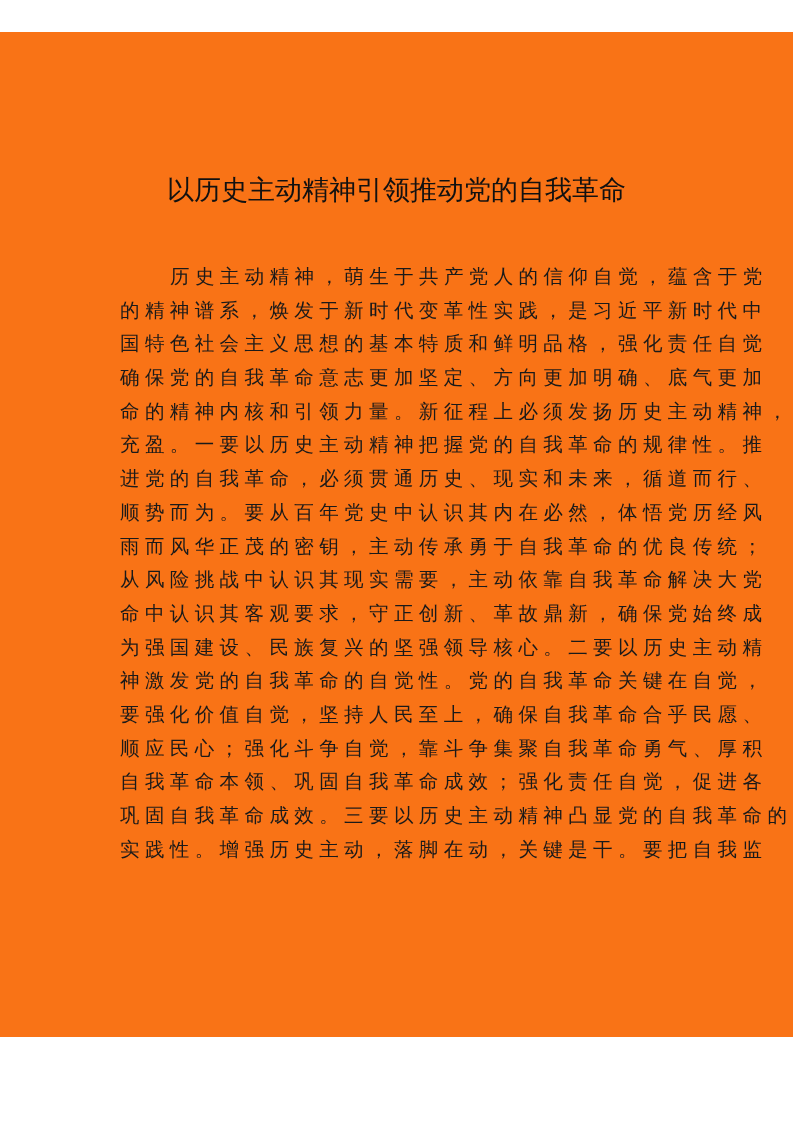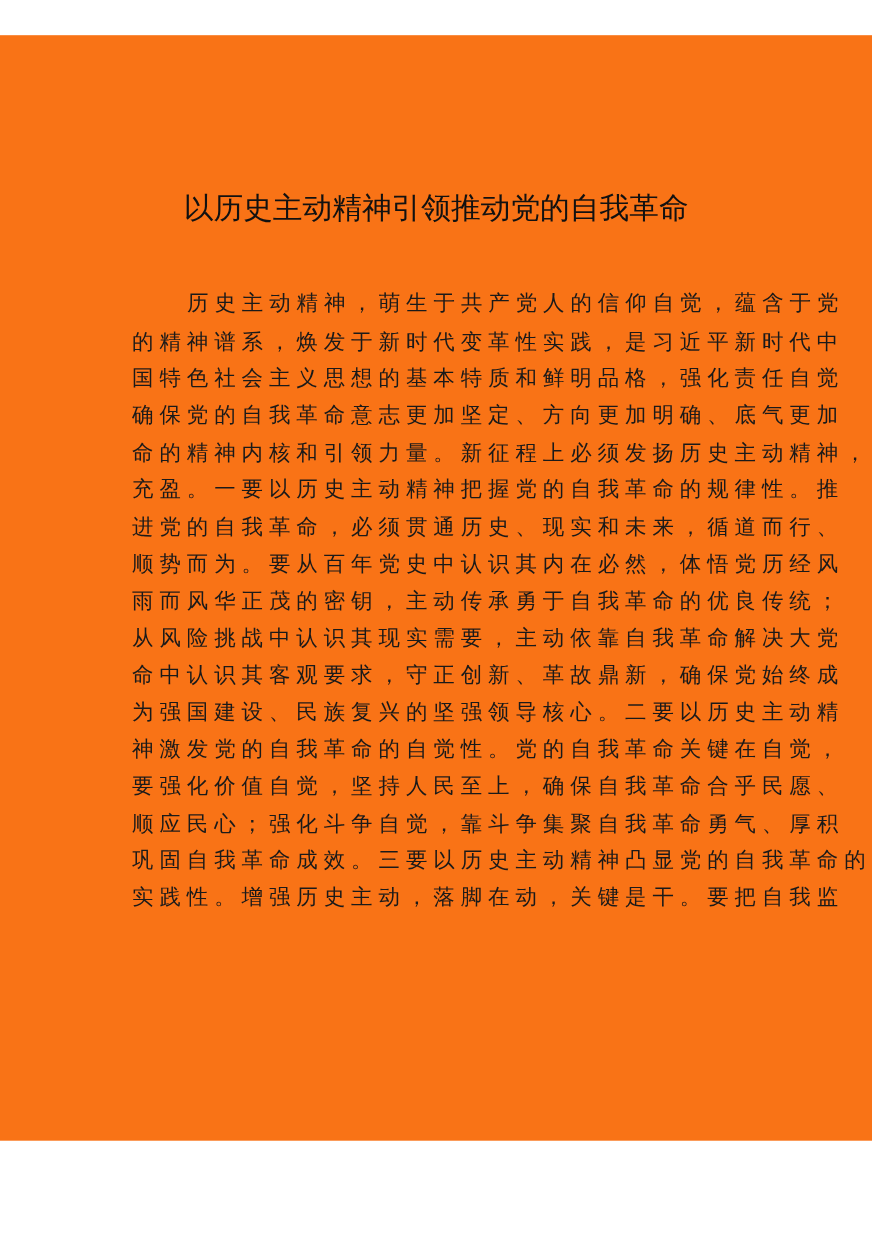--- a/index.html
+++ b/index.html
@@ -49,21 +49,20 @@
       display: block;
       height: 33.7px;
       line-height: 33.7px;
       font-size: 19.5px;
       letter-spacing: 5.4px;
       white-space: nowrap;
       color: #1a1a1a;
     }
     .line.indent {
       padding-left: 50px;
-      font-family: Liberation Serif, serif;
     }
   </style>
 </head>
 <body>
 
 <div class="page">
   <h1 class="title">以历史主动精神引领推动党的自我革命</h1>
 
   <div class="body">
     <span class="line indent">历史主动精神，萌生于共产党人的信仰自觉，蕴含于党</span>
@@ -74,16 +73,17 @@
     <span class="line">充盈。一要以历史主动精神把握党的自我革命的规律性。推</span>
     <span class="line">进党的自我革命，必须贯通历史、现实和未来，循道而行、</span>
     <span class="line">顺势而为。要从百年党史中认识其内在必然，体悟党历经风</span>
     <span class="line">雨而风华正茂的密钥，主动传承勇于自我革命的优良传统；</span>
     <span class="line">从风险挑战中认识其现实需要，主动依靠自我革命解决大党</span>
     <span class="line">命中认识其客观要求，守正创新、革故鼎新，确保党始终成</span>
     <span class="line">为强国建设、民族复兴的坚强领导核心。二要以历史主动精</span>
     <span class="line">神激发党的自我革命的自觉性。党的自我革命关键在自觉，</span>
     <span class="line">要强化价值自觉，坚持人民至上，确保自我革命合乎民愿、</span>
     <span class="line">顺应民心；强化斗争自觉，靠斗争集聚自我革命勇气、厚积</span>
+    <span class="line">自我革命本领、巩固自我革命成效；强化责任自觉，促进各</span>
     <span class="line">巩固自我革命成效。三要以历史主动精神凸显党的自我革命的</span>
     <span class="line">实践性。增强历史主动，落脚在动，关键是干。要把自我监</span>
   </div>
 </div>
 
 </body></html>

